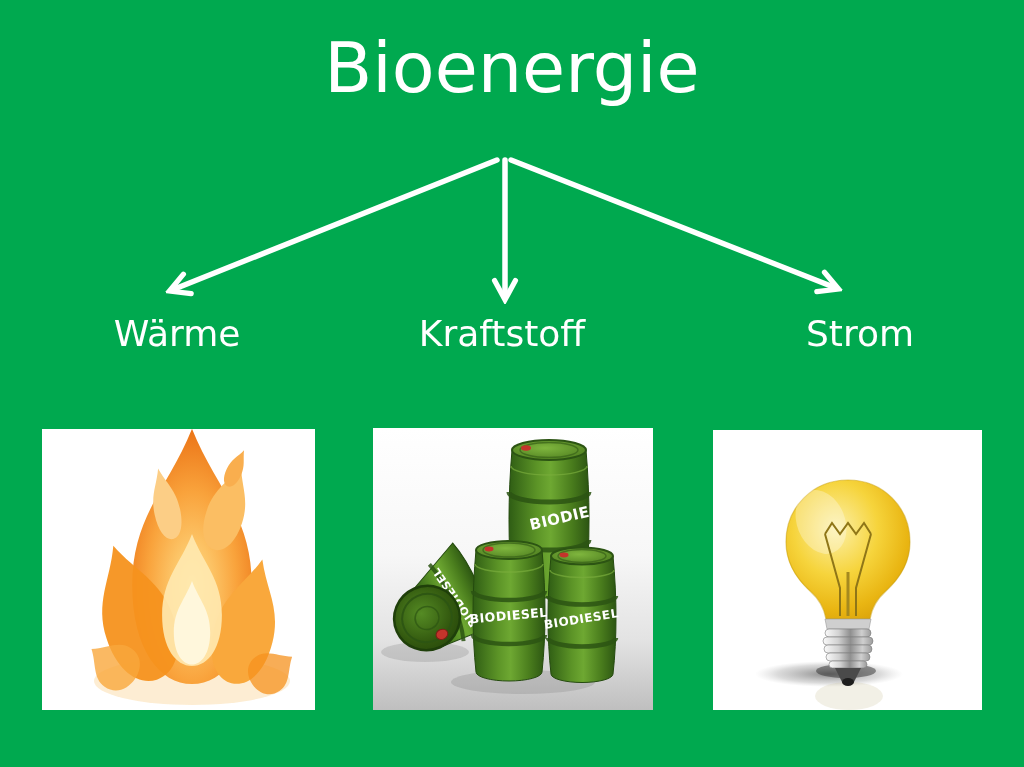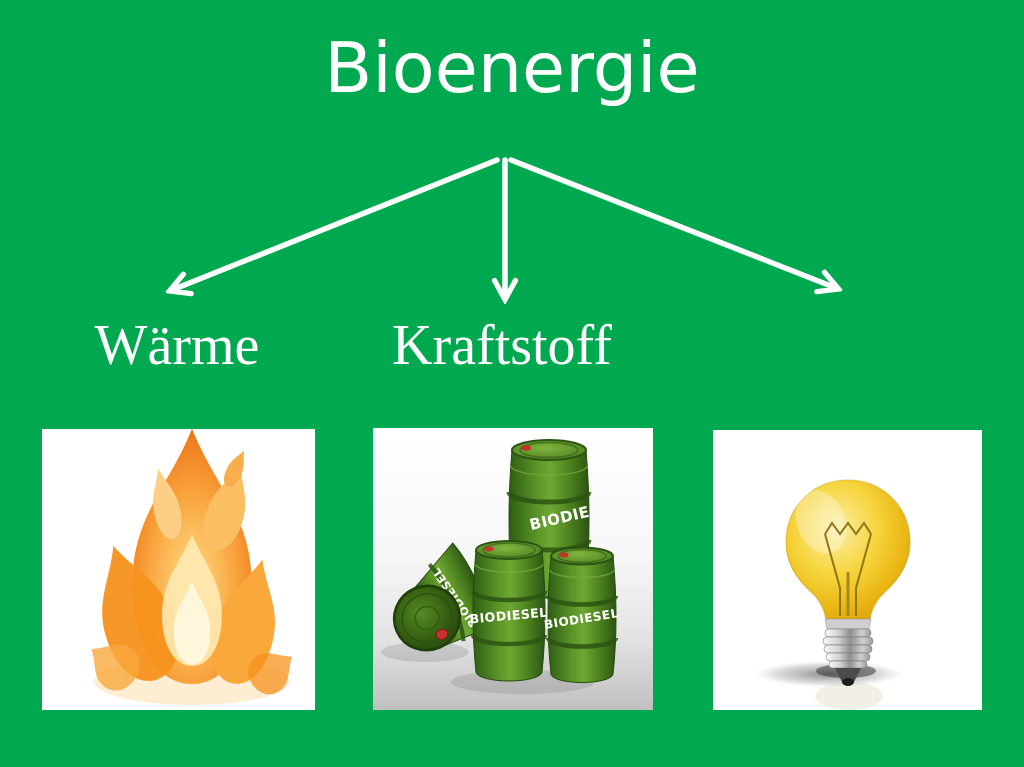--- a/index.html
+++ b/index.html
@@ -19,21 +19,21 @@
   }
   .arrows {
     position:absolute; left:0; top:0; width:1024px; height:767px;
     pointer-events:none;
   }
   .arrow-line { stroke: var(--arrow, #ffffff); stroke-width:5.5; stroke-linecap:round; }
   .arrow-head-path { fill:none; stroke: var(--arrow, #ffffff); stroke-width:1.9; stroke-linecap:round; }
   .branch-label {
     position:absolute; top:313px; width:280px;
     text-align:center; color: var(--label-text, #ffffff);
-    font-size:56px; line-height:1.15; white-space:nowrap;font-family:Liberation Serif, serif;
+    font-size:36px; line-height:1.15; white-space:nowrap;
   }
   .label-waerme { left:37px; }
   .label-kraftstoff { left:362px;text-align:center; }
   .label-strom { left:720px; }
   .card { position:absolute; background:#ffffff; }
   .card svg { display:block; width:100%; height:100%; }
   .card-fire    { left:42px;  top:429px; width:273px; height:281px; }
   .card-barrels { left:373px; top:428px; width:280px; height:282px; }
   .card-bulb    { left:713px; top:430px; width:269px; height:280px; }
   .barrel-text {
@@ -54,20 +54,21 @@
         <path class="arrow-head-path" d="M1.5 1.2 L8.5 5 L1.5 8.8"></path>
       </marker>
     </defs>
     <line class="arrow-line" x1="497" y1="160" x2="172" y2="290" marker-end="url(#openArrow)"></line>
     <line class="arrow-line" x1="505" y1="160" x2="505" y2="297" marker-end="url(#openArrow)"></line>
     <line class="arrow-line" x1="511" y1="160" x2="836" y2="288" marker-end="url(#openArrow)"></line>
   </svg>
 
   <div class="branch-label label-waerme">Wärme</div>
   <div class="branch-label label-kraftstoff">Kraftstoff</div>
+  <div class="branch-label label-strom">Strom</div>
 
   <div class="card card-fire">
     <svg viewBox="0 0 273 281" xmlns="http://www.w3.org/2000/svg">
       <defs>
         <radialGradient id="flameMain" cx="50%" cy="62%" r="68%">
           <stop offset="0%" stop-color="#FFE08A"></stop>
           <stop offset="55%" stop-color="#F9A33C"></stop>
           <stop offset="100%" stop-color="#E8680D"></stop>
         </radialGradient>
       </defs>

